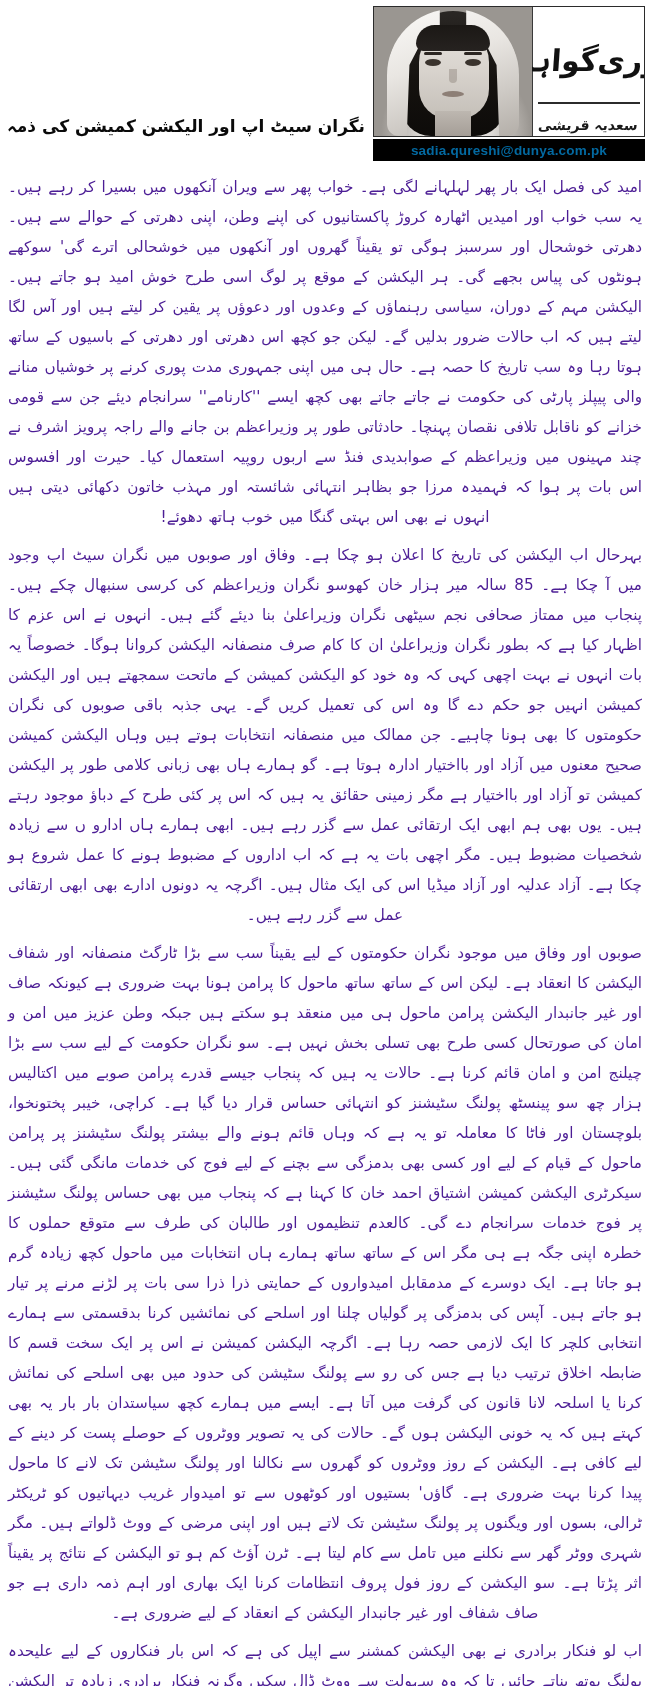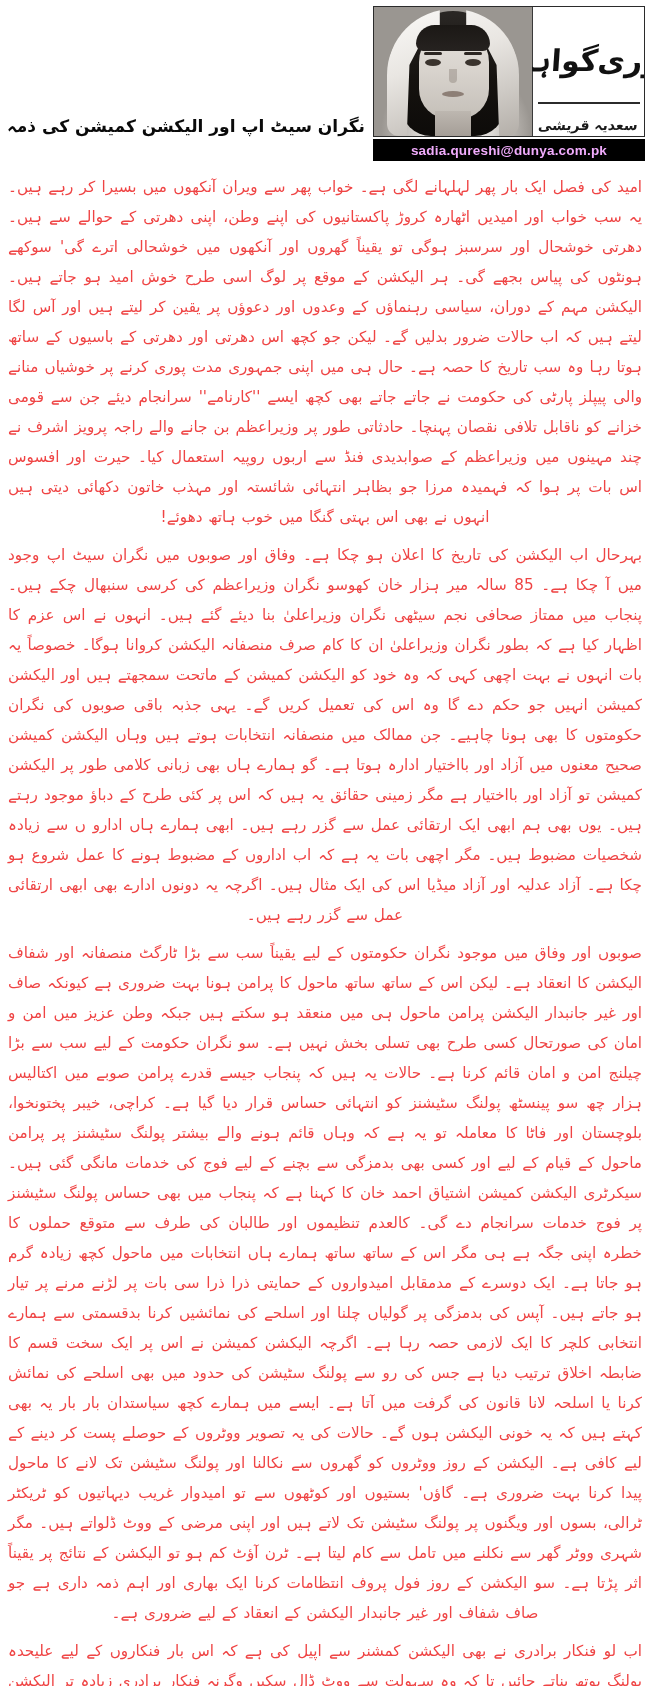--- a/index.html
+++ b/index.html
@@ -219,21 +219,21 @@
     background: linear-gradient(180deg, #bdb7b0 0%, #a49d96 100%);
   }
 
   .email-bar {
     position: absolute;
     left: 0;
     top: 133px;
     width: 272px;
     height: 22px;
     background: #000000;
-    color: #f0abfc;
+    color: #0369a1;
     display: flex;
     align-items: center;
     justify-content: center;
     direction: ltr;
     font-family: "Liberation Sans", sans-serif;
     font-weight: bold;
     font-size: 13.5px;
     letter-spacing: 0.2px;
   }
 
@@ -263,21 +263,21 @@
     width: 634px;
   }
 
   .para {
     direction: rtl;
     text-align: justify;
     text-align-last: center;
     font-family: "DejaVu Sans", sans-serif;
     font-size: 15.2px;
     line-height: 30px;
-    color: #ef4444;
+    color: #4c1d95;
     margin: 0 0 0 0;
     word-spacing: 1px;
     hyphens: none;
   }
   .para + .para { margin-top: 8px; }
 
   .para--p1 { }
   .para--p2 { }
   .para--p3 { }
   .para--p4 { }

